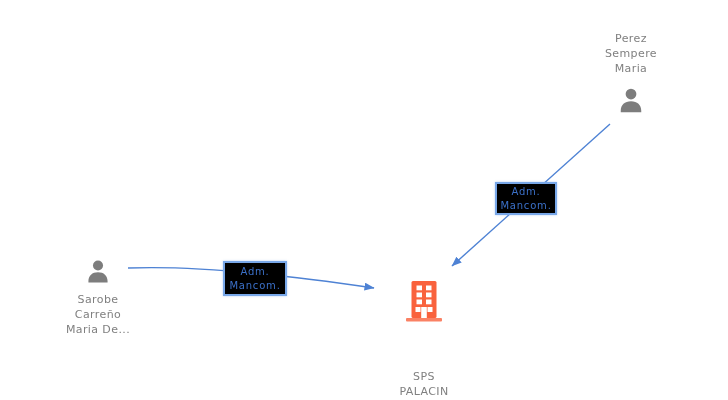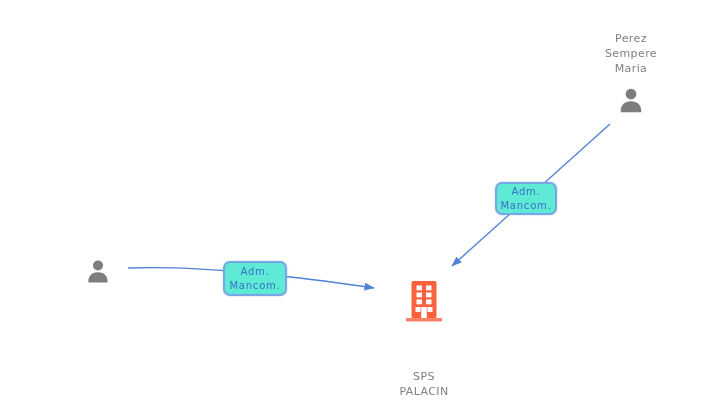--- a/index.html
+++ b/index.html
@@ -25,23 +25,23 @@
     stroke: var(--edge-blue, #4e82d4);
     stroke-width: 1.4;
   }
   .arrowhead {
     fill: var(--edge-blue, #4e82d4);
   }
   .edge-label {
     position: absolute;
     z-index: 2;
     box-sizing: border-box;
-    background: #5eead4;
+    background: #000000;
     border: 2px solid var(--box-border, #78a7e8);
-    border-radius: 7px;
+    border-radius: 0;
     box-shadow: 0 0 2px rgba(120,167,232,0.55);
     display: flex;
     align-items: center;
     justify-content: center;
     text-align: center;
   }
   .edge-label span {
     white-space: pre-line;
     color: var(--box-text, #3b70c8);
     font-size: 10px;
@@ -113,20 +113,23 @@
       <circle cx="12" cy="6.4" r="4.3"></circle>
       <path d="M12 12.2c-5 0-8.2 2.9-8.2 7.6v1.2h16.4v-1.2c0-4.7-3.2-7.6-8.2-7.6z"></path>
     </svg>
   </div>
 
   <div class="node node-person-left" style="left:33px; top:258px; width:130px;">
     <svg class="person-icon" width="28" height="28" viewBox="0 0 24 24">
       <circle cx="12" cy="6.4" r="4.3"></circle>
       <path d="M12 12.2c-5 0-8.2 2.9-8.2 7.6v1.2h16.4v-1.2c0-4.7-3.2-7.6-8.2-7.6z"></path>
     </svg>
+    <div class="node-label">Sarobe
+Carreño
+Maria De...</div>
   </div>
 
   <div class="node node-company" style="left:349px; top:280px; width:150px;gap:44px;">
     <svg class="building-icon" width="40" height="42" viewBox="0 0 40 42">
       <rect class="tower" x="7.5" y="1" width="25" height="37" rx="1.5"></rect>
       <rect class="base" x="2" y="38" width="36" height="3.6" rx="1"></rect>
       <rect class="win" x="12.5" y="5.5" width="5.5" height="4.8"></rect>
       <rect class="win" x="22" y="5.5" width="5.5" height="4.8"></rect>
       <rect class="win" x="12.5" y="12.5" width="5.5" height="4.8"></rect>
       <rect class="win" x="22" y="12.5" width="5.5" height="4.8"></rect>

